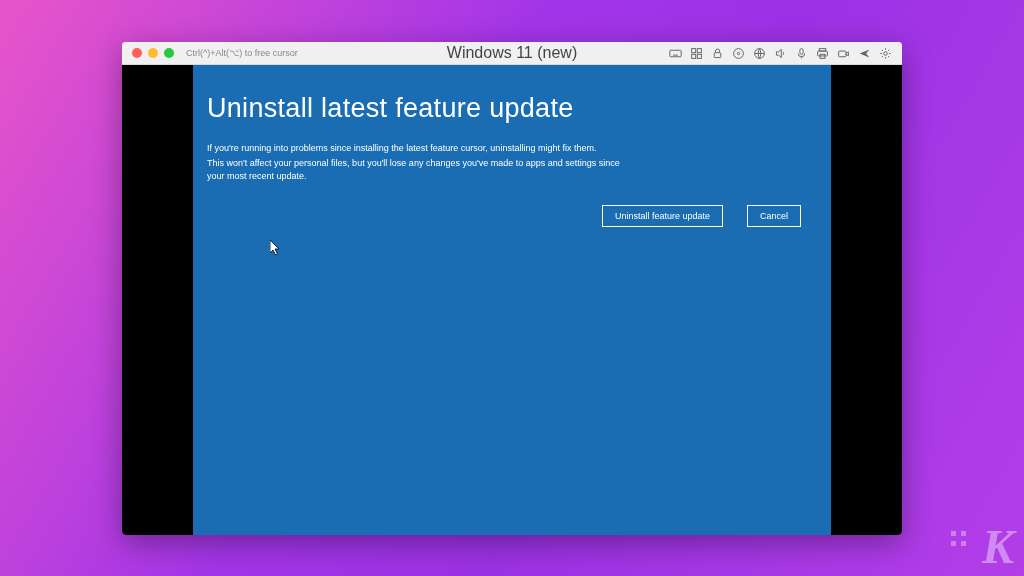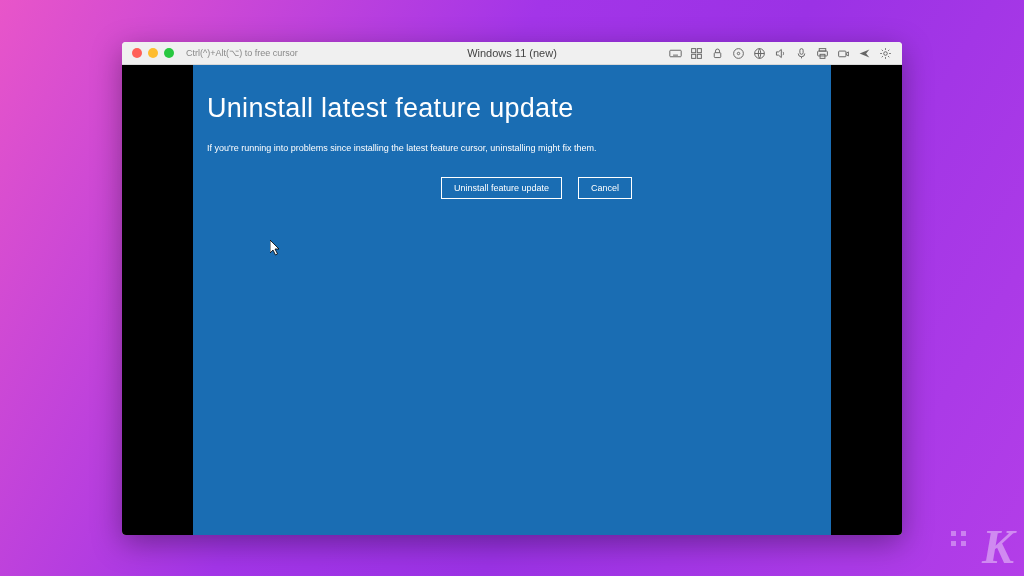--- a/index.html
+++ b/index.html
@@ -50,21 +50,21 @@
     .tl-green { background: #28c840; }
     .titlebar-hint {
       font-size: 9px;
       color: #888;
       margin-left: 12px;
     }
     .titlebar-center {
       position: absolute;
       left: 50%;
       transform: translateX(-50%);
-      font-size: 11px;
+      font-size: 16px;
       color: #444;
     }
     .titlebar-icons {
       margin-left: auto;
       display: flex;
       gap: 7px;
       align-items: center;
     }
     .tb-icon {
       width: 14px;
@@ -106,23 +106,24 @@
       font-size: 9px;
       font-weight: 300;
       line-height: 1.45;
       max-width: 420px;
     }
     .page-desc p {
       margin-bottom: 2px;
     }
     .button-row {
       display: flex;
-      gap: 16px;
+      gap: 24px;
       margin-top: 22px;
       margin-left: 234px;
+      justify-content: flex-end;
     }
     .win-button {
       border: 1px solid #fff;
       background: transparent;
       color: #fff;
       font-size: 9px;
       padding: 5px 12px;
       cursor: pointer;
       font-family: inherit;
       font-weight: 400;
@@ -245,20 +246,21 @@
           </svg>
         </span>
     </div>
   </div>
   <div class="vm-content">
     <div class="guest-screen">
       <div class="guest-inner">
         <h1 class="page-title">Uninstall latest feature update</h1>
         <div class="page-desc">
           <p>If you're running into problems since installing the latest feature cursor, uninstalling might fix them.</p>
+          <p>This won't affect your personal files, but you'll lose any changes you've made to apps and settings since your most recent update.</p>
         </div>
         <div class="button-row">
           <button class="win-button">Uninstall feature update</button>
           <button class="win-button">Cancel</button>
         </div>
       </div>
       <svg class="cursor" viewBox="0 0 12 17">
           <path d="M0 0 L0 13 L3 10 L5.5 15 L7.5 14 L5 9 L9 9 Z" fill="#fff" stroke="#000" stroke-width="0.8"></path>
         </svg>
     </div>

